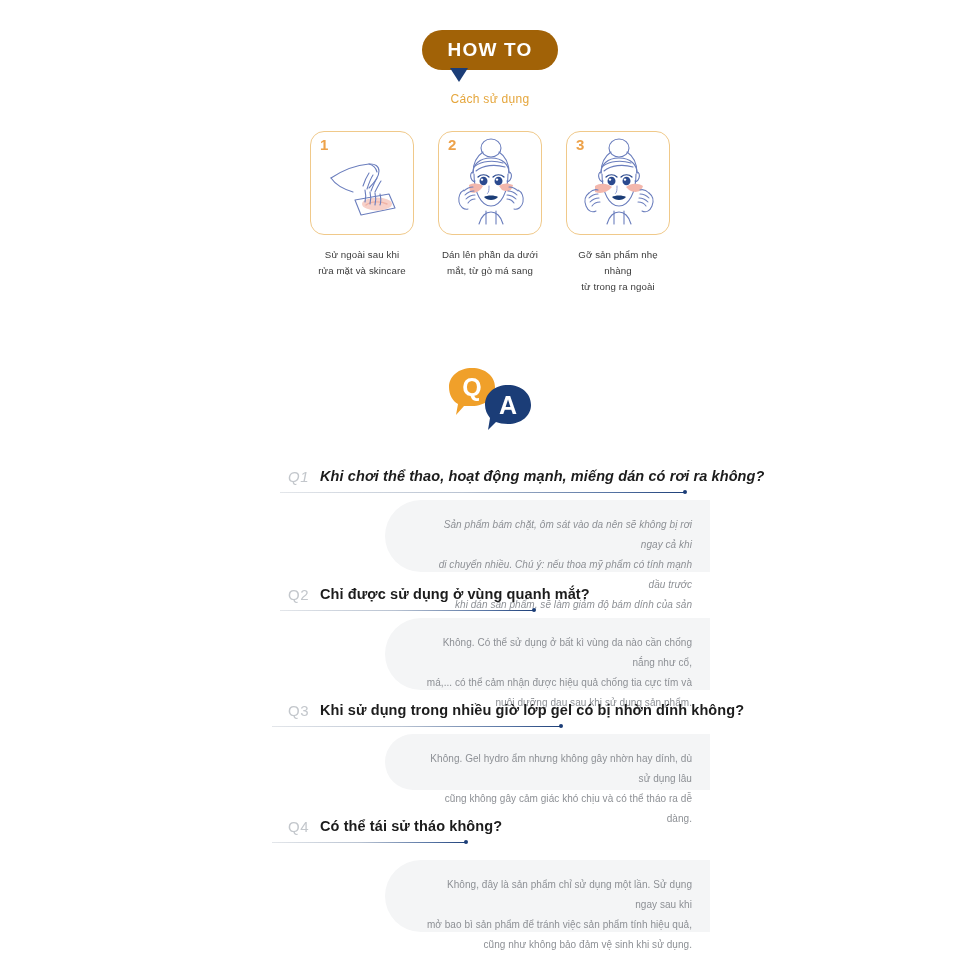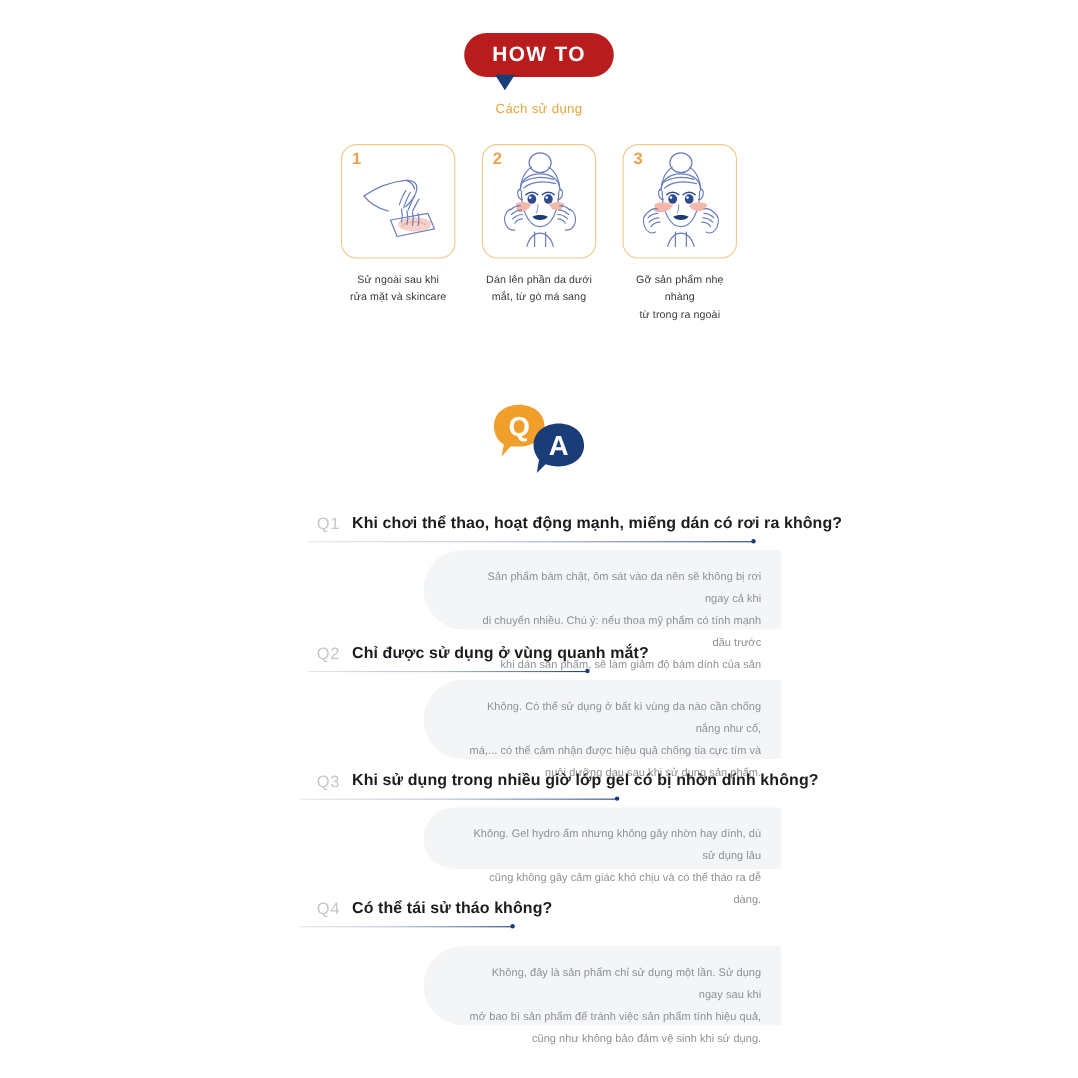--- a/index.html
+++ b/index.html
@@ -8,21 +8,21 @@
     background: #ffffff;
     font-family: "Liberation Sans", sans-serif;
     overflow: hidden;
   }
   .page { position: relative; width: 980px; height: 980px; background:#fff; }
 
   
   .howto-wrap { position:absolute; left:0; top:30px; width:980px; text-align:center; }
   .howto-badge {
     display:inline-block; position:relative;
-    background:#b91c1c; color:#ffffff;
+    background:#a16207; color:#ffffff;
     border-radius:22px;
     padding:10px 26px 11px 26px;
     font-size:19px; font-weight:bold; letter-spacing:1.2px;
     line-height:1;
   }
   .howto-badge .tail {
     position:absolute; left:28px; bottom:-12px;
     width:0; height:0;
     border-left:9px solid transparent;
     border-right:9px solid transparent;
@@ -243,21 +243,21 @@
     <svg width="92" height="70" viewBox="0 0 92 70">
       <path d="M5 22 C5 11 15 3 28 3 C41 3 51 11 51 22 C51 33 41 41 28 41 L20 41 L12 50 L14 39 C8.5 36 5 29.5 5 22 Z" fill="#f0a02a"></path>
       <text x="28" y="31" text-anchor="middle" font-family="'Liberation Sans', sans-serif" font-size="25" font-weight="bold" fill="#ffffff">Q</text>
       <path d="M41 40 C41 28 51 20 64 20 C77 20 87 28 87 40 C87 51 77 59 64 59 C59 59 55 58 52 57 L44 65 L46 53 C43 49 41 45 41 40 Z" fill="#1b3d77"></path>
       <text x="64" y="49" text-anchor="middle" font-family="'Liberation Sans', sans-serif" font-size="25" font-weight="bold" fill="#ffffff">A</text>
     </svg>
   </div>
 
   <div class="faq">
 
-    <div class="faq-item" style="height:118px;">
+    <div class="faq-item" style="height:118px;font-style:italic;">
       <div class="q-row">
         <span class="q-label" style="left:288px;">Q1</span>
         <span class="q-text" style="left:320px;text-align:right;">Khi chơi thể thao, hoạt động mạnh, miếng dán có rơi ra không?</span>
         <span class="q-line" style="left:280px; top:30px; width:406px;"></span>
         <span class="q-dot" style="left:683px; top:28.3px;"></span>
       </div>
       <div class="a-box" style="left:385px; top:38px; width:325px; height:72px;">Sản phẩm bám chặt, ôm sát vào da nên sẽ không bị rơi ngay cả khi
 di chuyển nhiều. Chú ý: nếu thoa mỹ phẩm có tính mạnh dầu trước
 khi dán sản phẩm, sẽ làm giảm độ bám dính của sản phẩm.</div>
     </div>

